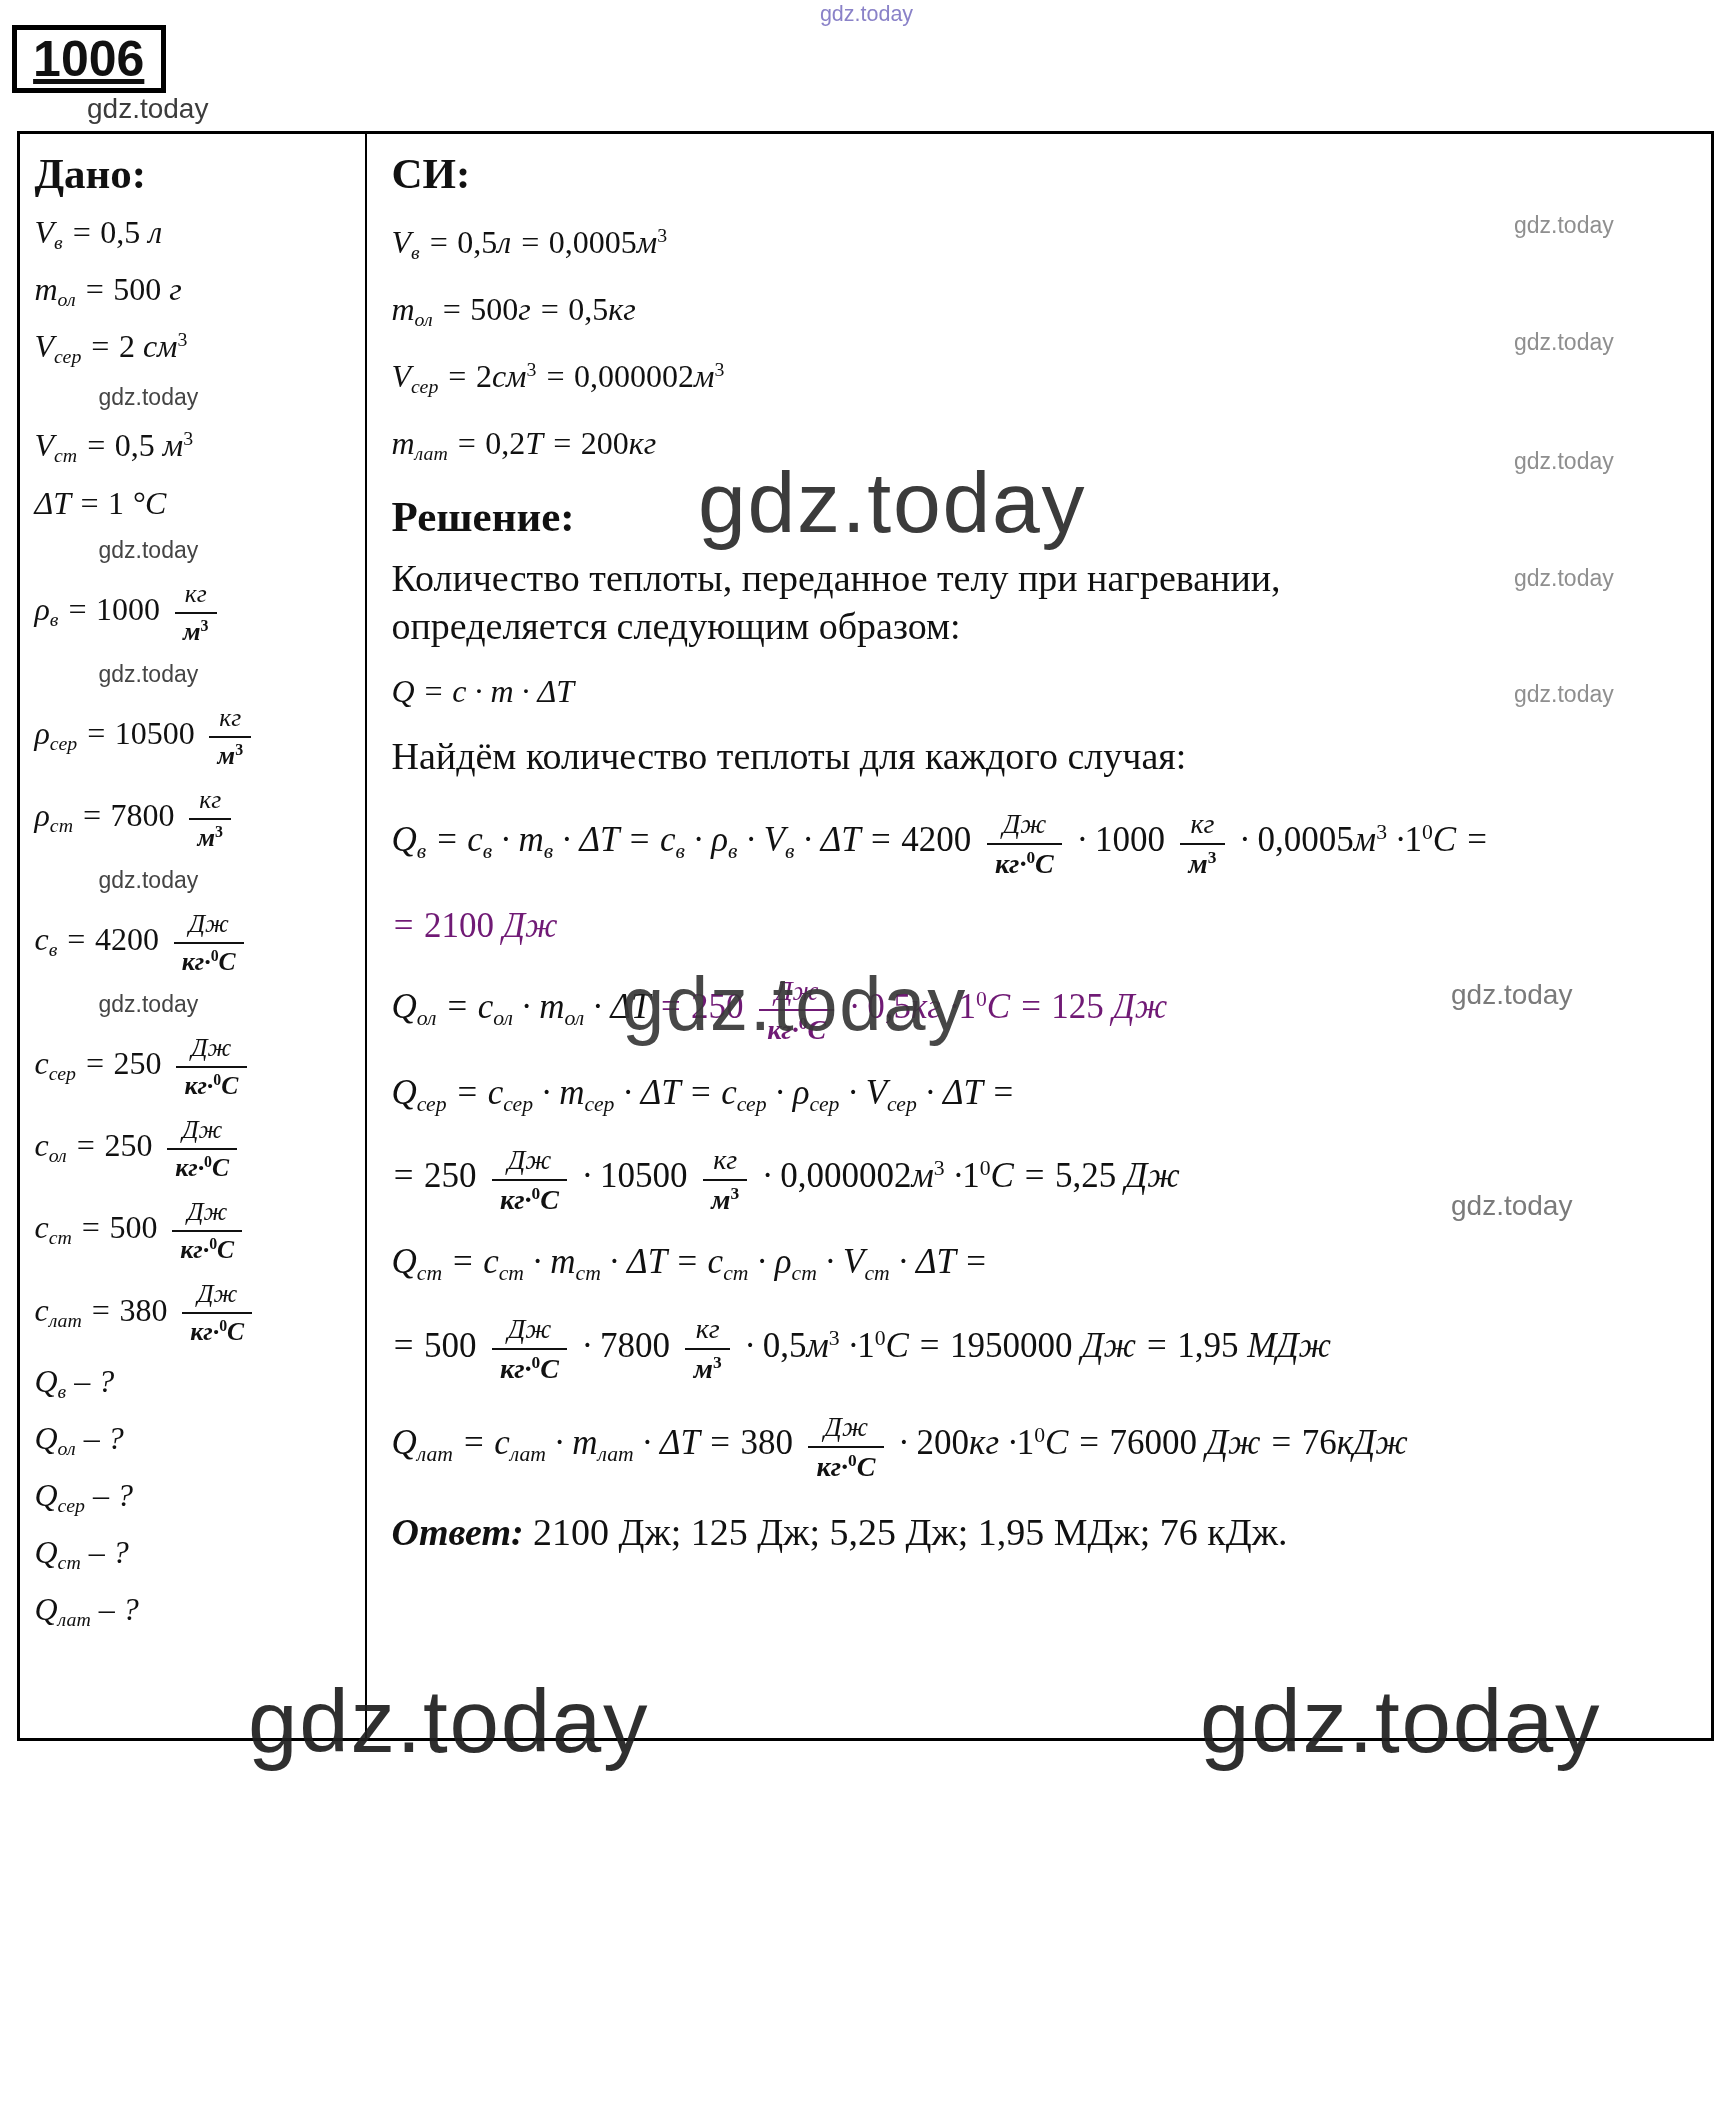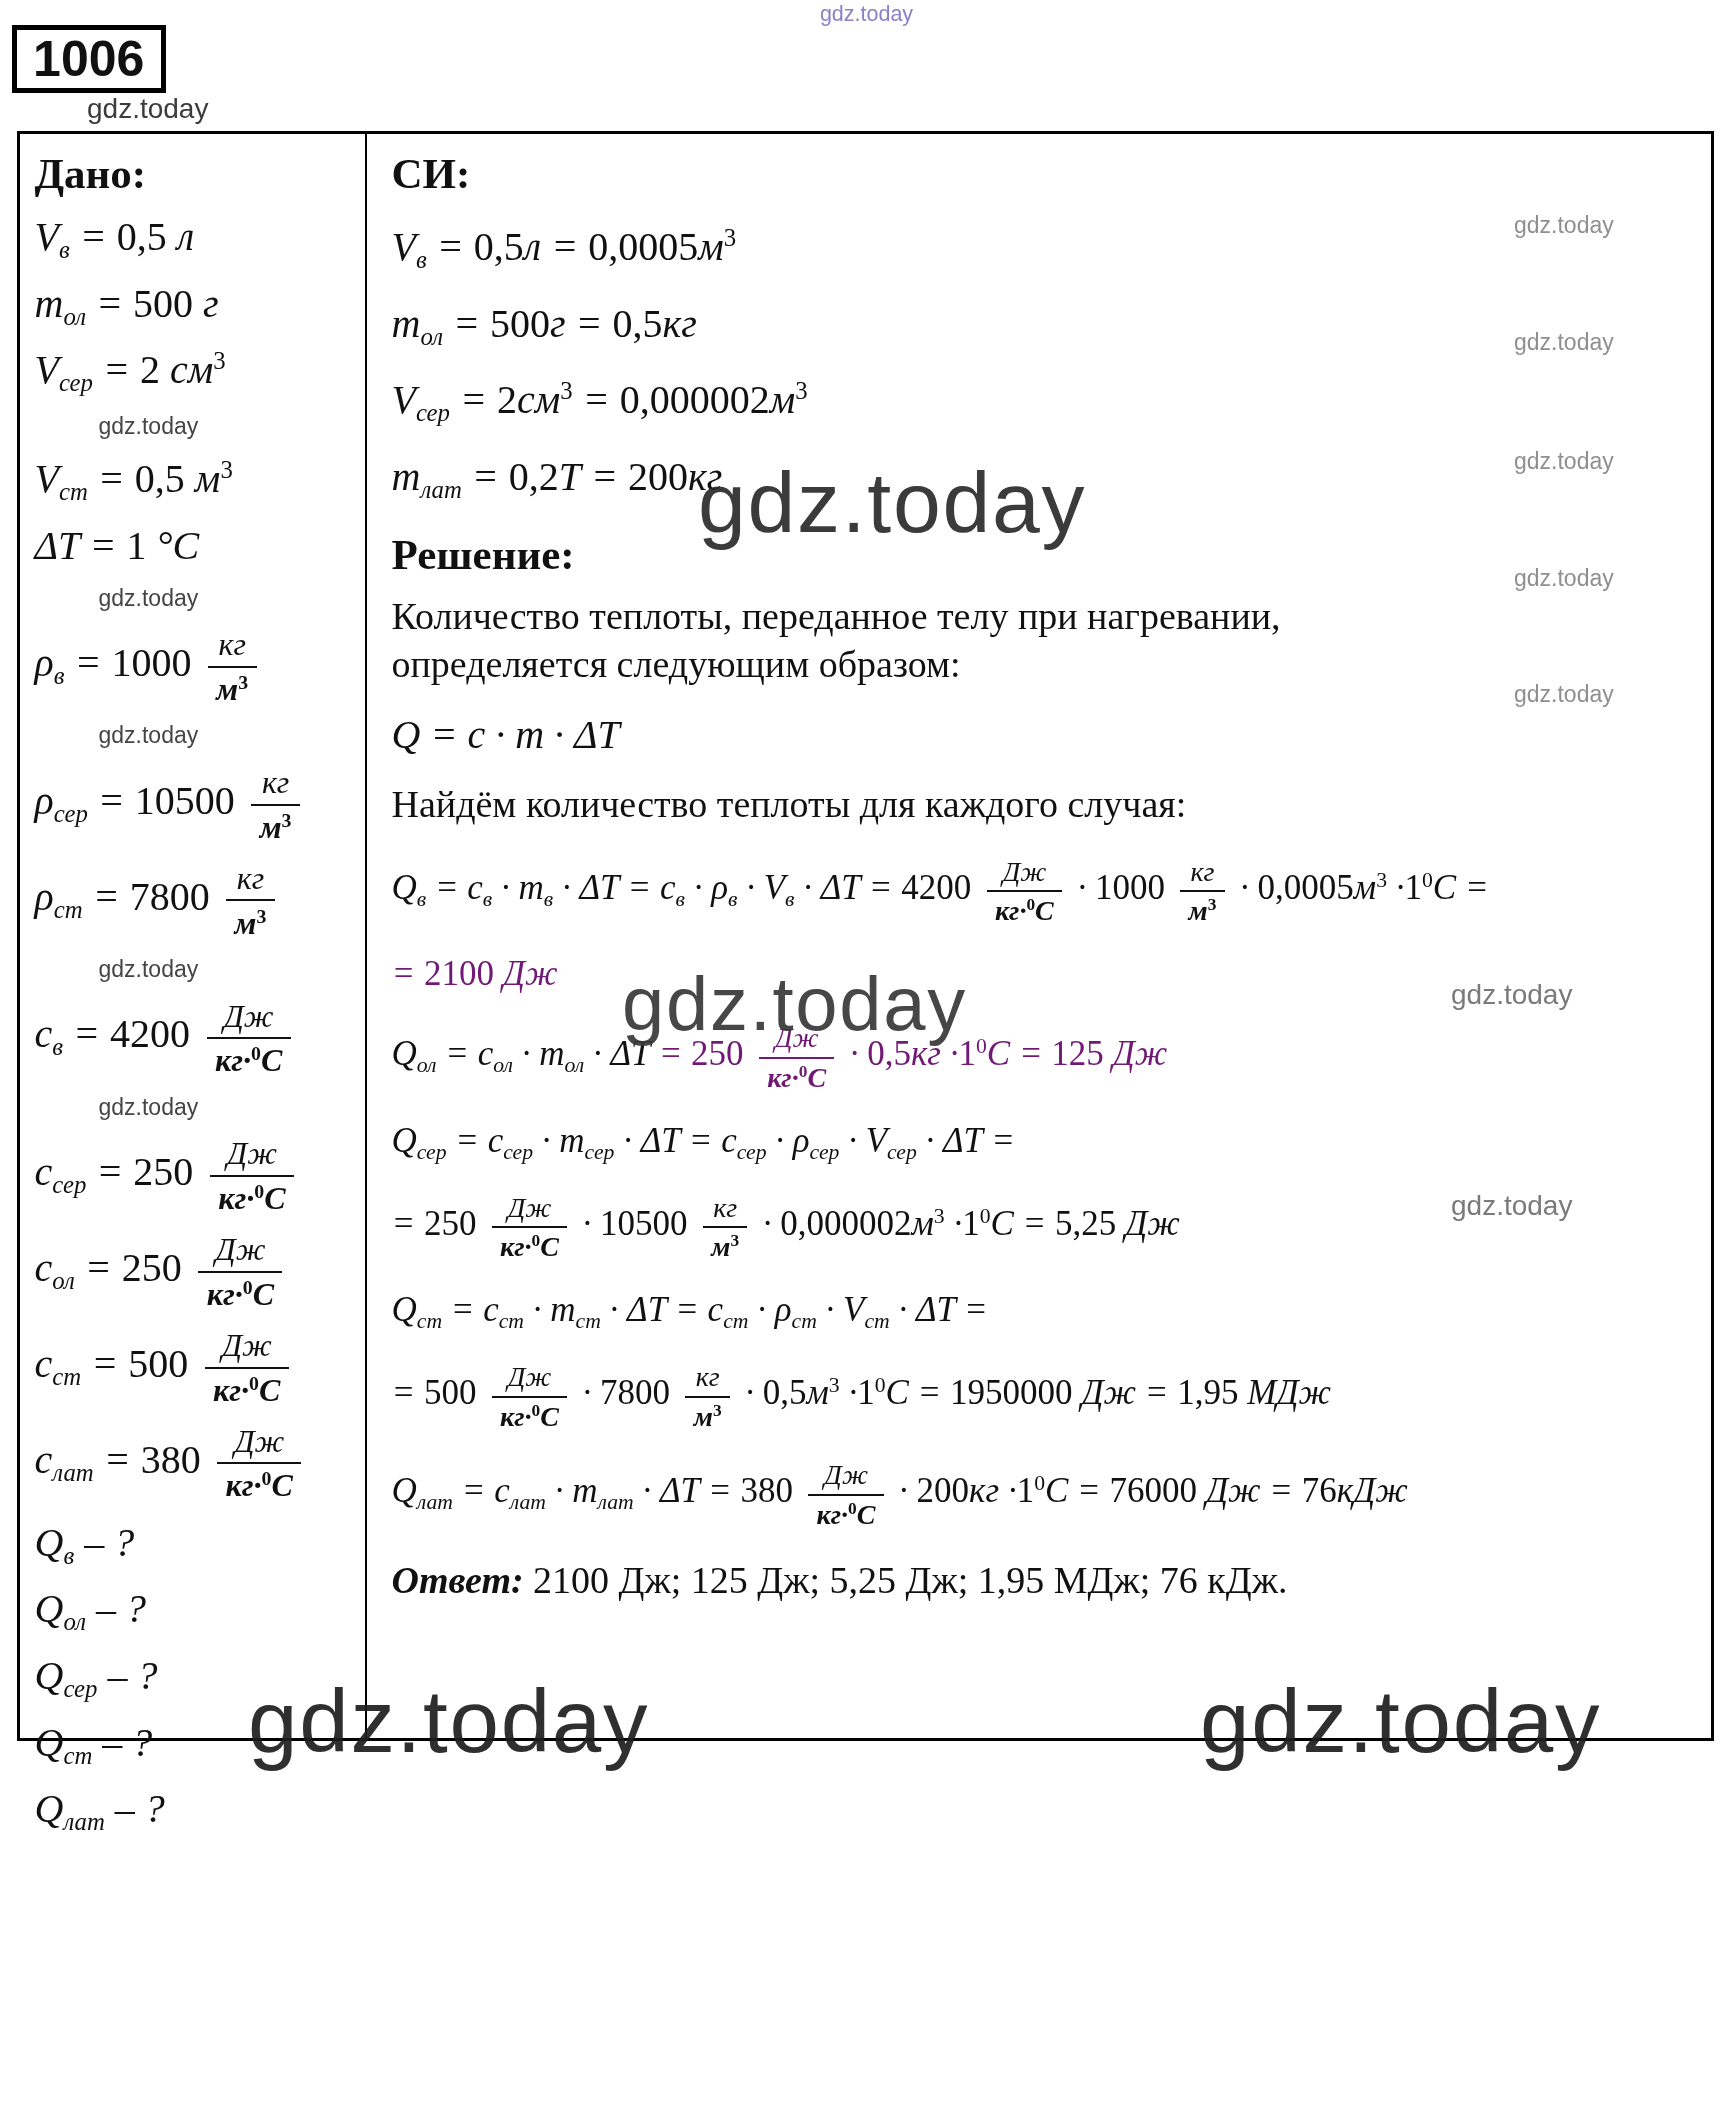--- a/index.html
+++ b/index.html
@@ -6,38 +6,38 @@
   .page {
     position:relative; width:1733px; height:2106px; background:#fff;
     font-family:"Liberation Serif", serif; color:#111; overflow:hidden;
   }
 
   
   .problem-box {
     position:absolute; left:11.6px; top:25px;
     border:5px solid #000; padding:1.7px 16.5px;
     font-family:"Liberation Sans", sans-serif; font-weight:bold; font-size:50px;
-    line-height:1.1; background:#fff;
+    line-height:1.1; background:#fff;text-decoration:underline;
   }
 
   
   .worksheet {
     position:absolute; left:16.5px; top:131px; width:1697px; height:1610px;
     border:3.3px solid #000; display:flex; box-sizing:border-box; background:#fff;
   }
   .col-left {
     width:347px; border-right:2.5px solid #000; box-sizing:border-box;
     padding:11.6px 6.6px 11.6px 15px;
   }
   .col-right { flex:1; box-sizing:border-box; padding:11.6px 20px 11.6px 25px; }
 
   .col-header { font-weight:bold; font-size:43px; margin:3.3px 0 11.6px; }
 
   
-  .formula { font-style:italic; font-size:40px; line-height:1.2; }
+  .formula { font-style:italic; font-size:32px; line-height:1.2; }
   .num { font-style:normal; }
   .sub { font-size:0.62em; vertical-align:-0.32em; }
   .sup { font-size:0.62em; vertical-align:0.55em; }
   .frac { display:inline-block; vertical-align:middle; text-align:center; margin:0 6.6px; line-height:1.05; }
   .ft { display:block; border-bottom:2.5px solid currentColor; padding:1.7px 8.3px 4.1px; font-size:0.8em; }
   .fb { display:block; padding:4.1px 8.3px 0.8px; font-size:0.8em;font-weight:bold; }
 
   .g-row { margin:15px 0; }
   .inline-wm {
     font-family:"Liberation Sans", sans-serif; font-style:normal;

